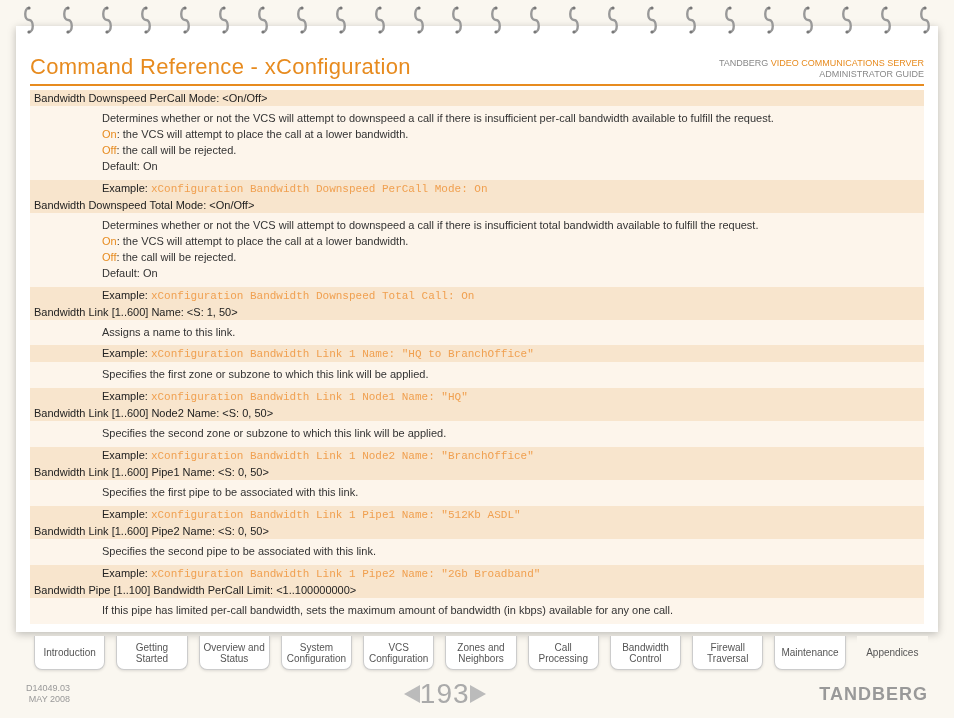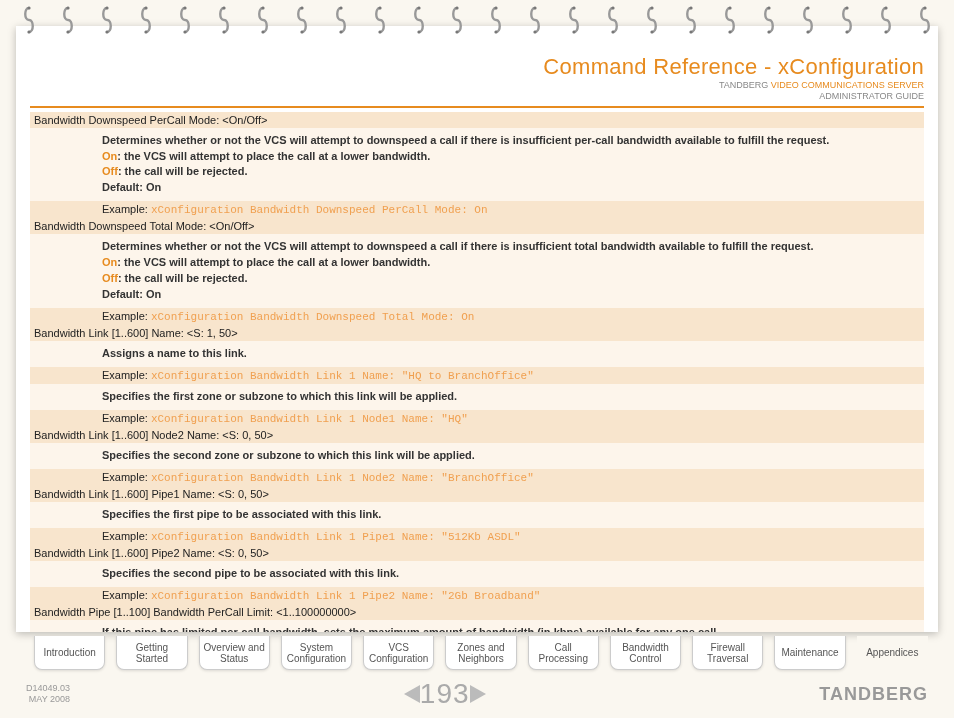--- a/index.html
+++ b/index.html
@@ -39,21 +39,20 @@
     padding: 28px 14px 10px 14px;
     overflow: hidden;
   }
   .header-row {
     display: flex;
     justify-content: space-between;
     align-items: flex-end;
     border-bottom: 2px solid #e78b1f;
     padding-bottom: 4px;
     margin-bottom: 4px;
-    flex-direction: column;
   }
   .title {
     color: #e78b1f;
     font-size: 22px;
     font-weight: normal;
     letter-spacing: 0.3px;
   }
   .header-right {
     font-size: 9px;
     text-align: right;
@@ -67,21 +66,20 @@
     background: #f8e5cd;
     font-size: 11px;
     padding: 2px 4px;
     color: #222;
   }
   .cmd-desc {
     background: #fdf5eb;
     padding: 5px 4px 5px 72px;
     line-height: 1.45;
     font-size: 11px;
-    font-weight: bold;
   }
   .cmd-desc .on { color: #e78b1f; }
   .cmd-desc .off { color: #e78b1f; }
   .cmd-example {
     background: #f8e5cd;
     padding: 2px 4px 2px 72px;
     font-size: 11px;
   }
   .cmd-example .lbl { color: #222; }
   .cmd-example .code {
@@ -303,21 +301,21 @@
         <div class="cmd-example"><span class="lbl">Example:  </span><span class="code">xConfiguration Bandwidth Downspeed PerCall Mode: On</span></div>
       </div>
       <div class="command-block">
         <div class="cmd-header">Bandwidth Downspeed Total Mode: &lt;On/Off&gt;</div>
         <div class="cmd-desc">
           <div><span>Determines whether or not the VCS will attempt to downspeed a call if there is insufficient total bandwidth available to fulfill the request.</span></div>
           <div><span class="on">On</span><span>: the VCS will attempt to place the call at a lower bandwidth.</span></div>
           <div><span class="off">Off</span><span>: the call will be rejected.</span></div>
           <div><span>Default: On</span></div>
         </div>
-        <div class="cmd-example"><span class="lbl">Example:  </span><span class="code">xConfiguration Bandwidth Downspeed Total Mode: On</span></div>
+        <div class="cmd-example"><span class="lbl">Example:  </span><span class="code">xConfiguration Bandwidth Downspeed Total Call: On</span></div>
       </div>
       <div class="command-block">
         <div class="cmd-header">Bandwidth Link [1..600] Name: &lt;S: 1, 50&gt;</div>
         <div class="cmd-desc">
           <div><span>Assigns a name to this link.</span></div>
         </div>
         <div class="cmd-example"><span class="lbl">Example:  </span><span class="code">xConfiguration Bandwidth Link 1 Name: "HQ to BranchOffice"</span></div>
       </div>
       <div class="command-block">
         <div class="cmd-desc">

